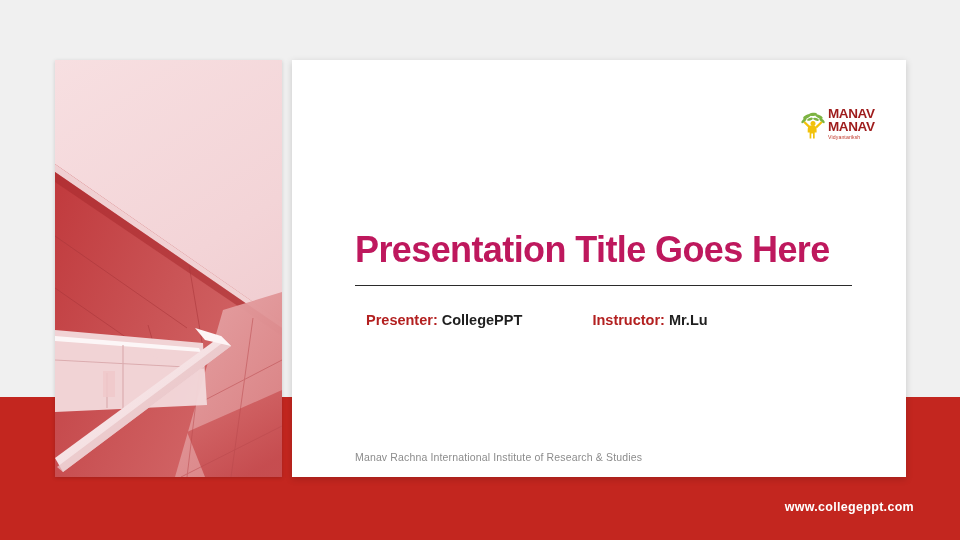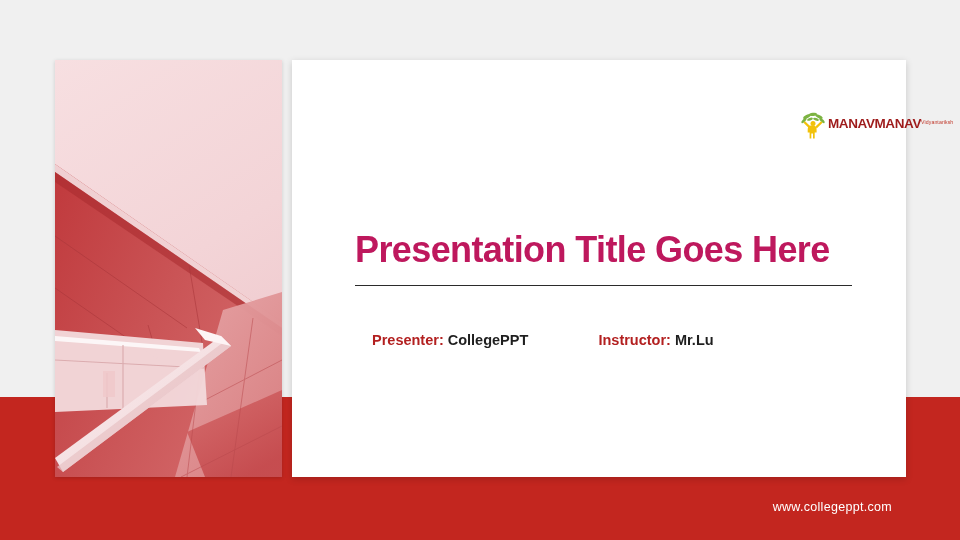--- a/index.html
+++ b/index.html
@@ -28,24 +28,24 @@
     position: absolute;
     left: 0;
     top: 397px;
     width: 960px;
     height: 143px;
     background: #c3261f;
   }
 
   .site-url {
     position: absolute;
-    right: 68px;
+    right: 46px;
     top: 500px;
     font-size: 12.5px;
-    font-weight: normal;
+    font-weight: bold;
     color: #ffffff;
     letter-spacing: 0.3px;
     white-space: nowrap;
   }
 
   
   .photo-panel {
     position: absolute;
     left: 55px;
     top: 60px;
@@ -84,21 +84,21 @@
   }
   .logo-mark {
     width: 26px;
     height: 28px;
     flex: 0 0 26px;
     margin-right: 2px;
   }
   .logo-mark svg { display: block; width: 26px; height: 28px; }
   .logo-text {
     display: flex;
-    flex-direction: row;
+    flex-direction: column;
     justify-content: flex-end;
     line-height: 1;
   }
   .logo-line1, .logo-line2 {
     font-family: "Liberation Sans", sans-serif;
     font-weight: bold;
     font-size: 13.5px;
     letter-spacing: -0.4px;
     color: #9e1b1b;
     line-height: 12.5px;
@@ -131,26 +131,25 @@
     left: 63px;
     top: 225px;  
     width: 497px;
     height: 1px;
     background: #2b2b2b;
   }
 
   
   .meta-row {
     position: absolute;
-    left: 80px;
+    left: 74px;
     top: 250px;   
     width: 520px;
     height: 22px;
     white-space: nowrap;
-    margin-top: 20px;
   }
   .meta-item {
     display: inline-block;
     vertical-align: top;
     font-size: 14.5px;
     line-height: 20px;
   }
   .meta-item.presenter { width: 222px; }
   .meta-label {
     font-weight: bold;
@@ -286,15 +285,16 @@
 
     <div class="meta-row">
       <span class="meta-item presenter">
         <span class="meta-label">Presenter:</span><span class="meta-value">CollegePPT</span>
       </span>
       <span class="meta-item">
         <span class="meta-label">Instructor:</span><span class="meta-value">Mr.Lu</span>
       </span>
     </div>
 
+    <div class="card-footer">Manav Rachna International Institute of Research &amp; Studies</div>
   </div>
 
 </div>
 
 </body></html>

